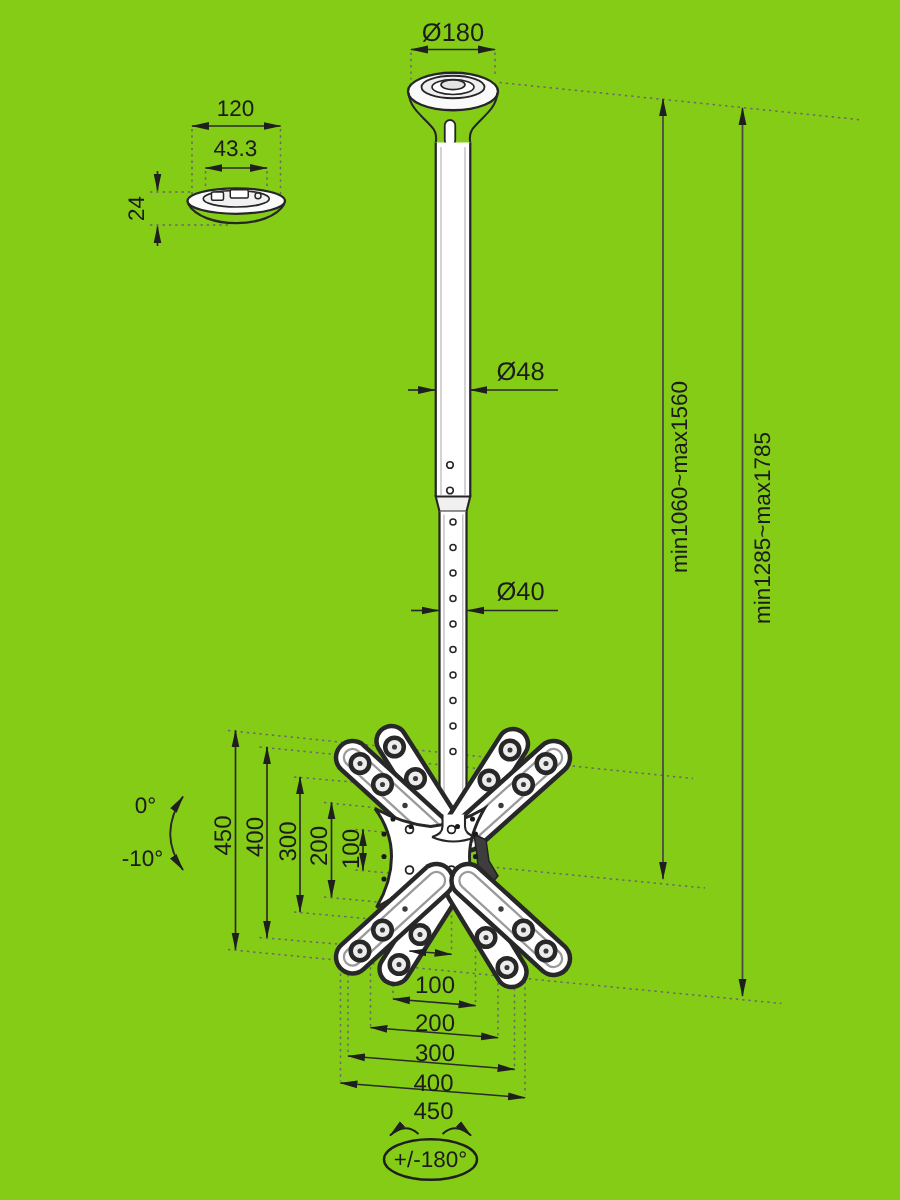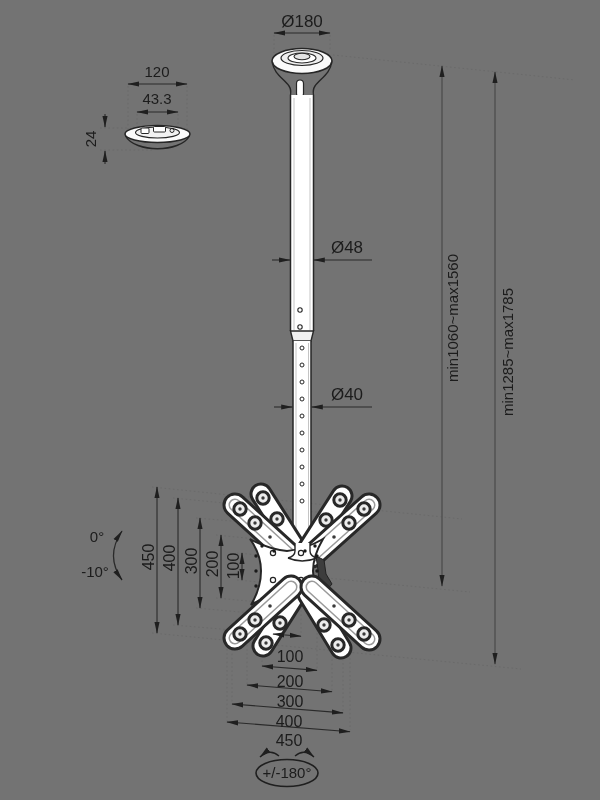--- a/index.html
+++ b/index.html
@@ -1,16 +1,16 @@
 <!DOCTYPE html>
 <html><head>
 <meta charset="utf-8">
 <style>
   html,body{margin:0;padding:0;background:#fff;}
-  .stage{position:relative;width:600px;height:800px;background:#737373;overflow:hidden;
+  .stage{position:relative;width:600px;height:800px;background:#84cc16;overflow:hidden;
          font-family:"Liberation Sans", sans-serif;text-align:right;}
   svg{position:absolute;left:0;top:0;}
   text{fill:#1c1c1c;font-family:"Liberation Sans", sans-serif;}
   .dim-t{font-size:16px;}
   .dim-s{font-size:15px;}
   .dim-b{font-size:17px;}
 </style>
 </head>
 <body>
 

